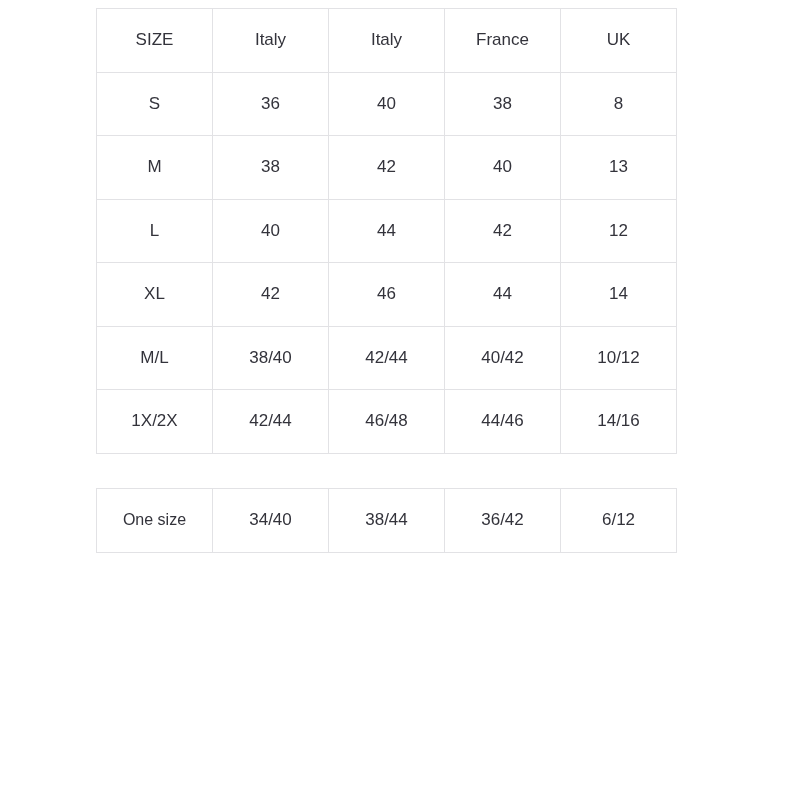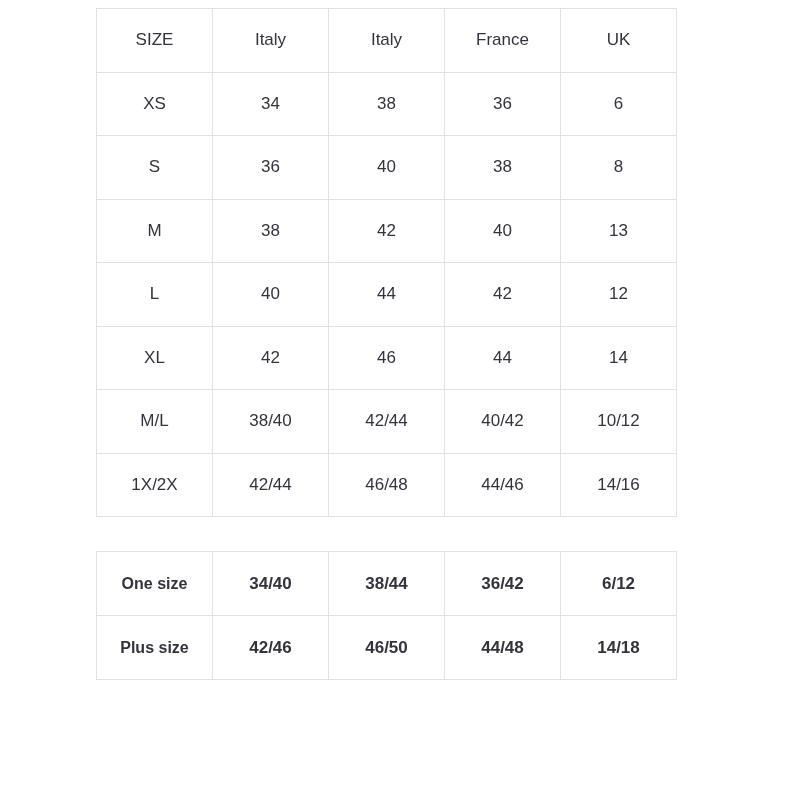--- a/index.html
+++ b/index.html
@@ -35,21 +35,20 @@
     font-weight: 400;
     color: #33333b;
     padding: 0;
   }
   table.main-table td,
   table.main-table th {
     height: 62.5px;
   }
   table.secondary-table td {
     height: 63px;
-    font-weight: bold;
   }
   table.size-table col.c-size { width: 116px; }
   table.size-table col.c-col  { width: 116px; }
 
   th.head-cell {
     font-weight: 700;
     font-size: 17px;
     color: #23232b;
   }
   td.row-label {
@@ -80,27 +79,20 @@
     <thead>
       <tr>
         <th class="head-cell">SIZE</th>
         <th class="head-cell">Italy</th>
         <th class="head-cell">Italy</th>
         <th class="head-cell">France</th>
         <th class="head-cell">UK</th>
       </tr>
     </thead>
     <tbody>
-      <tr>
-        <td class="row-label">XS</td>
-        <td>34</td>
-        <td>38</td>
-        <td>36</td>
-        <td>6</td>
-      </tr>
       <tr>
         <td class="row-label">S</td>
         <td>36</td>
         <td>40</td>
         <td>38</td>
         <td>8</td>
       </tr>
       <tr>
         <td class="row-label">M</td>
         <td>38</td>
@@ -150,23 +142,16 @@
         <col class="c-col">
     </colgroup>
     <tbody>
       <tr>
         <td class="row-label wide-label">One size</td>
         <td>34/40</td>
         <td>38/44</td>
         <td>36/42</td>
         <td>6/12</td>
       </tr>
-      <tr>
-        <td class="row-label wide-label">Plus size</td>
-        <td>42/46</td>
-        <td>46/50</td>
-        <td>44/48</td>
-        <td>14/18</td>
-      </tr>
     </tbody>
   </table>
 
 </div>
 
 </body></html>

